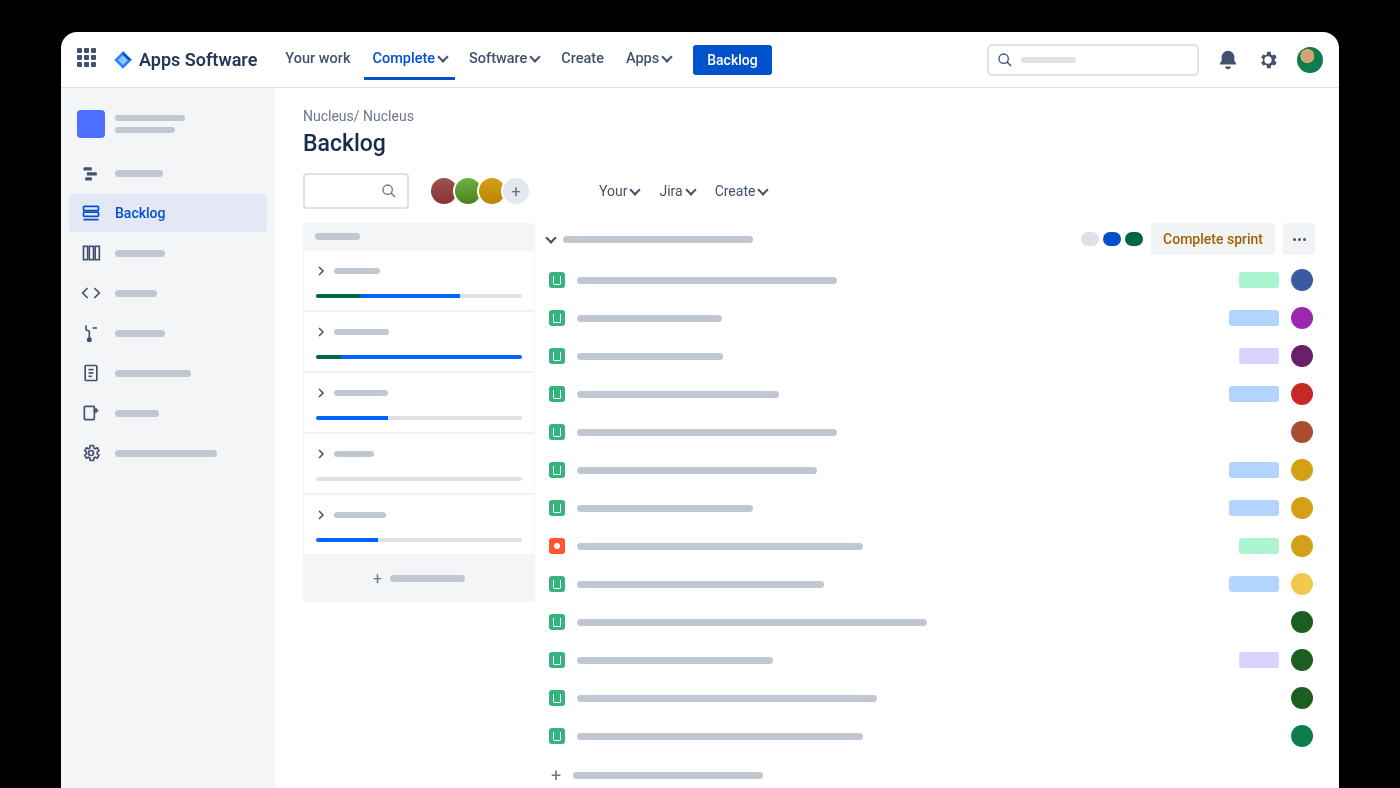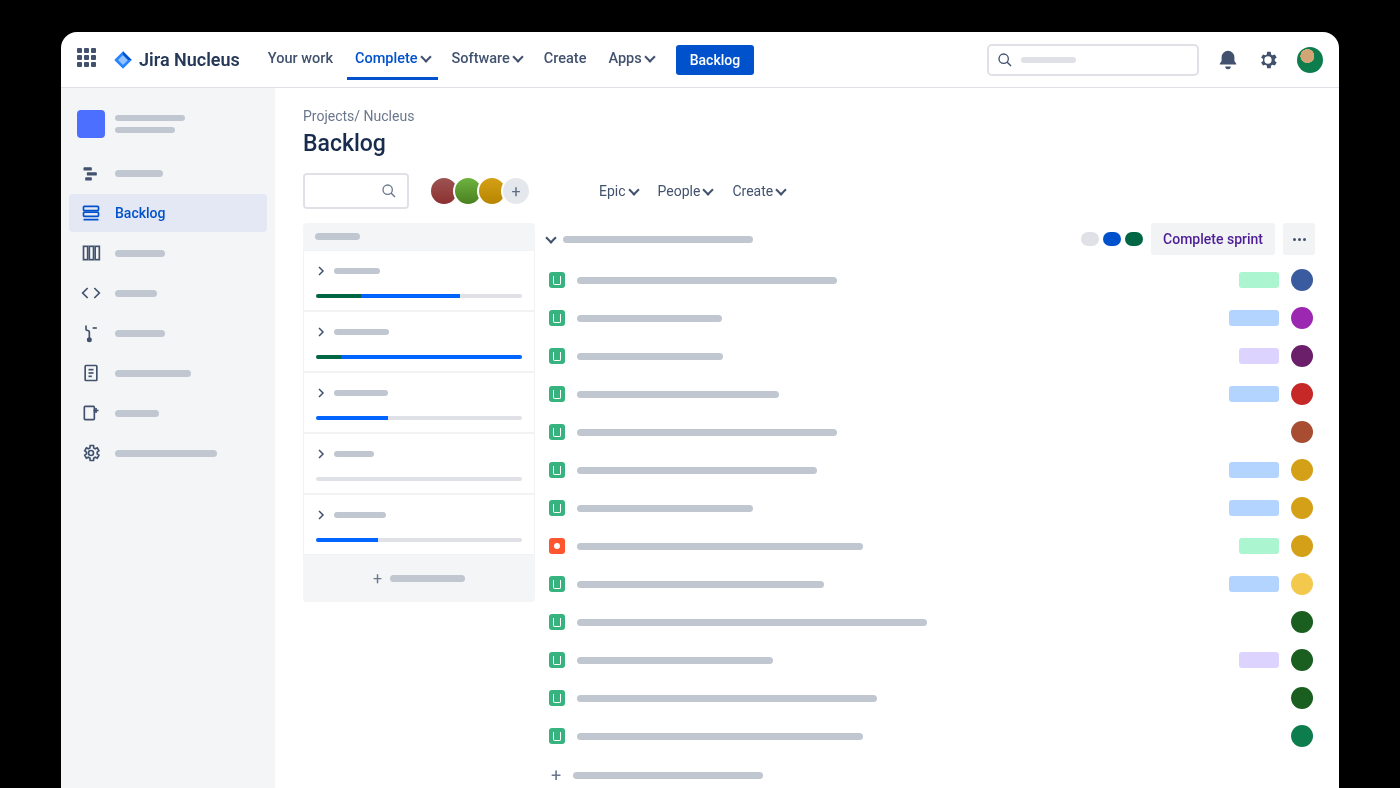--- a/index.html
+++ b/index.html
@@ -73,21 +73,21 @@
 .ep-add .plus { color:#6B778C; font-size:16px; }
 .ep-add .ph { height:7px; width:75px; background:#C1C7D0; border-radius:4px; }
 
 
 .list-panel { flex:1; }
 .sprint-head { display:flex; align-items:center; gap:8px; margin-bottom:6px; }
 .sprint-head .ttl { height:7px; width:190px; background:#C1C7D0; border-radius:4px; }
 .sprint-head .sp { flex:1; }
 .pill-group { display:flex; gap:4px; }
 .pill { width:18px; height:14px; border-radius:7px; }
-.btn-complete { background:#f2f3f5; border:none; padding:8px 12px; font-size:14px; font-weight:500; color:#4c1d95; border-radius:3px; cursor:pointer; }
+.btn-complete { background:#f2f3f5; border:none; padding:8px 12px; font-size:14px; font-weight:500; color:#a16207; border-radius:3px; cursor:pointer; }
 .btn-more { background:#f2f3f5; border:none; width:32px; height:32px; border-radius:3px; cursor:pointer; display:flex; align-items:center; justify-content:center; gap:2px; }
 .btn-more span { width:3px; height:3px; background:#42526E; border-radius:50%; }
 
 .issue { display:flex; align-items:center; gap:12px; padding:8px 2px; }
 .iss-icon { width:16px; height:16px; border-radius:3px; display:flex; align-items:center; justify-content:center; flex-shrink:0; }
 .iss-icon.story { background:#36B37E; }
 .iss-icon.story:after { content:""; width:6px; height:8px; border:1.5px solid #fff; border-radius:0 0 2px 2px; border-top:none; }
 .iss-icon.bug { background:#FF5630; }
 .iss-icon.bug:after { content:""; width:6px; height:6px; background:#fff; border-radius:50%; }
 .iss-text { height:7px; background:#C1C7D0; border-radius:4px; }
@@ -116,21 +116,21 @@
         <span></span>
         <span></span>
         <span></span>
     </div>
     <div class="logo-wrap">
       <svg class="logo-diamond" viewBox="0 0 32 32">
         <path fill="#2684FF" d="M16 2 L30 16 L16 30 L2 16 Z"></path>
         <path fill="#fff" d="M16 8 L24 16 L16 24 L8 16 Z" opacity="0.5"></path>
         <path fill="#0052CC" d="M16 2 L30 16 L24 16 L16 8 Z"></path>
       </svg>
-      <span class="logo-text">Jira Nucleus</span>
+      <span class="logo-text">Apps Software</span>
     </div>
     <div class="nav-links">
       <div class="nav-link">
           <span>Your work</span>
         </div>
       <div class="nav-link active">
           <span>Complete</span>
           <span class="chev-sm"></span>
         </div>
       <div class="nav-link">
@@ -234,43 +234,43 @@
       <div class="sb-item">
         <svg viewBox="0 0 24 24" fill="none" stroke="currentColor" stroke-width="2">
             <circle cx="12" cy="12" r="3"></circle>
             <path d="M19.4 13a7.5 7.5 0 0 0 0-2l2.1-1.6-2-3.5-2.5 1a7.5 7.5 0 0 0-1.7-1L15 3h-4l-.3 2.9a7.5 7.5 0 0 0-1.7 1l-2.5-1-2 3.5L6.6 11a7.5 7.5 0 0 0 0 2l-2.1 1.6 2 3.5 2.5-1a7.5 7.5 0 0 0 1.7 1L11 21h4l.3-2.9a7.5 7.5 0 0 0 1.7-1l2.5 1 2-3.5z"></path>
           </svg>
         <div class="ph" style="width:102px"></div>
       </div>
     </div>
 
     <div class="main">
-      <div class="breadcrumb">Projects/ Nucleus</div>
+      <div class="breadcrumb">Nucleus/ Nucleus</div>
       <h1 class="page-title">Backlog</h1>
 
       <div class="tools-row">
         <div class="search-mini">
           <svg width="16" height="16" viewBox="0 0 24 24" fill="none" stroke="#6B778C" stroke-width="2">
               <circle cx="10" cy="10" r="7"></circle>
               <line x1="21" y1="21" x2="15" y2="15"></line>
             </svg>
         </div>
         <div class="avatars">
           <div class="av a1"></div>
           <div class="av a2"></div>
           <div class="av a3"></div>
           <div class="av add">+</div>
         </div>
         <div style="width:28px"></div>
         <div class="filter-dd">
-            <span>Epic</span>
+            <span>Your</span>
             <span class="chev-sm"></span>
           </div>
         <div class="filter-dd">
-            <span>People</span>
+            <span>Jira</span>
             <span class="chev-sm"></span>
           </div>
         <div class="filter-dd">
             <span>Create</span>
             <span class="chev-sm"></span>
           </div>
       </div>
 
       <div class="content-split">
 

